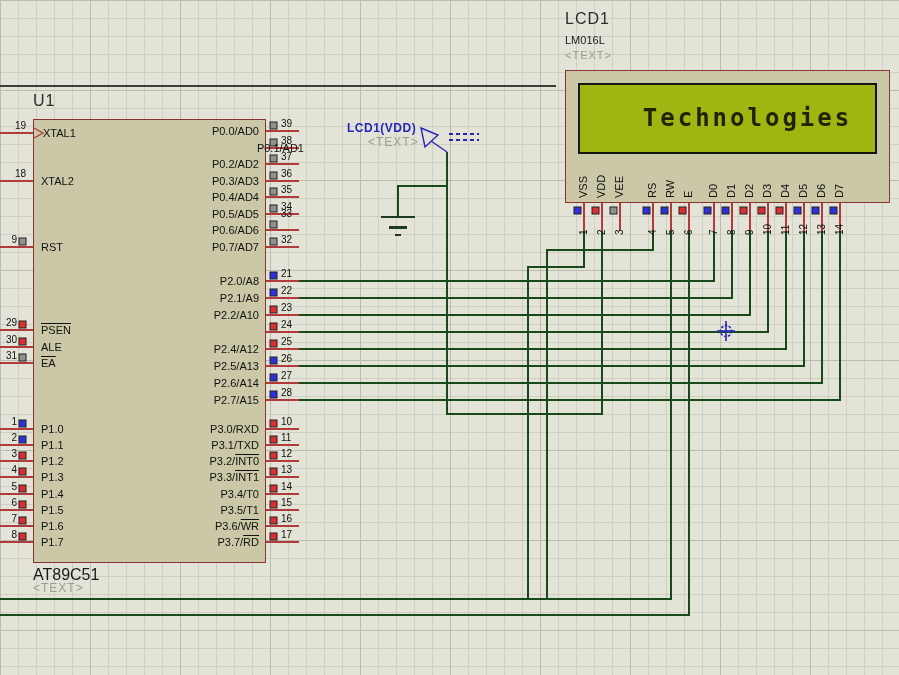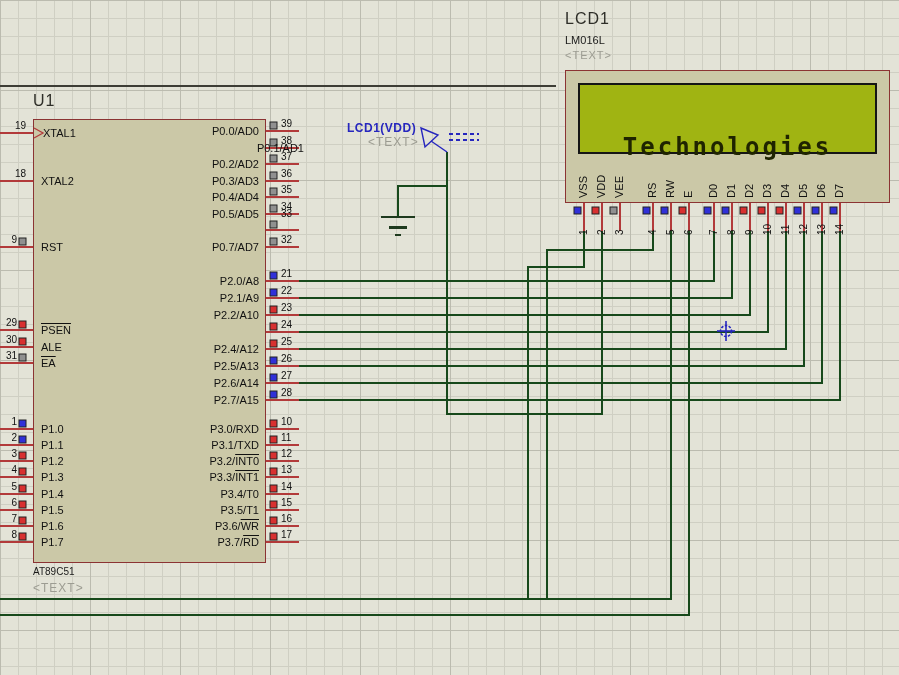--- a/index.html
+++ b/index.html
@@ -9,21 +9,21 @@
     background-color:#E3E3D7;
     background-image:
       linear-gradient(#BBBBAF 1px, transparent 1px),
       linear-gradient(90deg,#BBBBAF 1px, transparent 1px),
       linear-gradient(#CFCFC3 1px, transparent 1px),
       linear-gradient(90deg,#CFCFC3 1px, transparent 1px);
     background-size:90px 90px,90px 90px,18px 18px,18px 18px;
   }
   .body-box{position:absolute; background:#CBC8A7; border:1.5px solid #8B3333; box-sizing:border-box;}
   .ref-label{position:absolute; color:#2E2E28; font-size:16px; letter-spacing:1px;}
-  .part-label{position:absolute; color:#1A1A1A; font-size:10px;}
+  .part-label{position:absolute; color:#1A1A1A; font-size:16px;}
   .text-ph{position:absolute; color:#9C9C92; font-size:12px; letter-spacing:1px;}
   .pname{position:absolute; height:14px; line-height:14px; font-size:11px; color:#111; white-space:nowrap;}
   .pname .bar{text-decoration:overline;}
   .pnum{position:absolute; height:12px; line-height:12px; font-size:10px; color:#111; white-space:nowrap;}
   .vtext{position:absolute; writing-mode:vertical-rl; transform:rotate(180deg); font-size:11px; color:#111; line-height:12px; white-space:nowrap;}
   .vnum{position:absolute; writing-mode:vertical-rl; transform:rotate(180deg); font-size:10px; color:#111; line-height:11px; white-space:nowrap;}
   .lcd-screen{position:absolute; left:578px; top:83px; width:299px; height:71px; background:#A0B412; border:2px solid #151515; box-sizing:border-box;}
   .lcd-line{position:absolute; width:100%; text-align:center; font-family:"DejaVu Sans Mono", monospace; font-weight:bold; font-size:24px; letter-spacing:3px; color:#1F2400;}
   .power-label{position:absolute; color:#2626BE; font-size:12px; font-weight:bold; letter-spacing:.5px;}
   svg.layer{position:absolute; left:0; top:0;}
@@ -36,21 +36,21 @@
   <div class="ref-label" style="left:33px;top:92px;">U1</div>
   <div class="body-box" id="mcu-box" style="left: 33px; top: 119px; width: 233px; height: 444px;"></div>
   <div class="part-label" style="left:33px;top:566px;">AT89C51</div>
   <div class="text-ph" style="left:33px;top:581px;">&lt;TEXT&gt;</div>
 
   <div class="ref-label" style="left:565px;top:10px;">LCD1</div>
   <div class="part-label" style="left:565px;top:34px;font-size:11px;">LM016L</div>
   <div class="text-ph" style="left:565px;top:49px;font-size:11px;">&lt;TEXT&gt;</div>
   <div class="body-box" id="lcd-box" style="left: 565px; top: 70px; width: 325px; height: 133px;"></div>
   <div class="lcd-screen" style="z-index: 1;">
-    <div class="lcd-line" style="top:48px;">Technologies</div>
+    <div class="lcd-line" style="top:19px;margin-left:20px;">Technologies</div>
   </div>
 
   <div class="power-label" style="left:347px;top:121px;">LCD1(VDD)</div>
   <div class="text-ph" style="left:368px;top:135px;">&lt;TEXT&gt;</div>
 
   <svg class="layer" id="wire-layer" width="899" height="675">
       <polyline points="0,86 556,86" fill="none" stroke="#3D3D35" stroke-width="2" shape-rendering="crispEdges"></polyline>
       <polyline points="447,152 447,414 602,414 602,231" fill="none" stroke="#17491B" stroke-width="1.7" shape-rendering="crispEdges"></polyline>
       <polyline points="447,186 398,186 398,217" fill="none" stroke="#17491B" stroke-width="1.7" shape-rendering="crispEdges"></polyline>
       <polyline points="584,231 584,267 528,267 528,599" fill="none" stroke="#17491B" stroke-width="1.7" shape-rendering="crispEdges"></polyline>
@@ -213,20 +213,21 @@
     <div class="pname" style="left:0;width:259px;text-align:right;top:141px;padding-left:45px;"><span>P0.1/AD1</span></div>
     <div class="pnum" style="left:281px;top:151px;">37</div>
     <div class="pname" style="left:0;width:259px;text-align:right;top:157px;"><span>P0.2/AD2</span></div>
     <div class="pnum" style="left:281px;top:168px;">36</div>
     <div class="pname" style="left:0;width:259px;text-align:right;top:174px;"><span>P0.3/AD3</span></div>
     <div class="pnum" style="left:281px;top:184px;">35</div>
     <div class="pname" style="left:0;width:259px;text-align:right;top:190px;"><span>P0.4/AD4</span></div>
     <div class="pnum" style="left:281px;top:201px;">34</div>
     <div class="pname" style="left:0;width:259px;text-align:right;top:207px;"><span>P0.5/AD5</span></div>
     <div class="pnum" style="left:281px;top:208px;">33</div>
+    <div class="pname" style="left:0;width:259px;text-align:right;top:223px;"><span>P0.6/AD6</span></div>
     <div class="pnum" style="left:281px;top:234px;">32</div>
     <div class="pname" style="left:0;width:259px;text-align:right;top:240px;"><span>P0.7/AD7</span></div>
     <div class="pnum" style="left:281px;top:268px;">21</div>
     <div class="pname" style="left:0;width:259px;text-align:right;top:274px;"><span>P2.0/A8</span></div>
     <div class="pnum" style="left:281px;top:285px;">22</div>
     <div class="pname" style="left:0;width:259px;text-align:right;top:291px;"><span>P2.1/A9</span></div>
     <div class="pnum" style="left:281px;top:302px;">23</div>
     <div class="pname" style="left:0;width:259px;text-align:right;top:308px;"><span>P2.2/A10</span></div>
     <div class="pnum" style="left:281px;top:319px;">24</div>
     <div class="pnum" style="left:281px;top:336px;">25</div>

